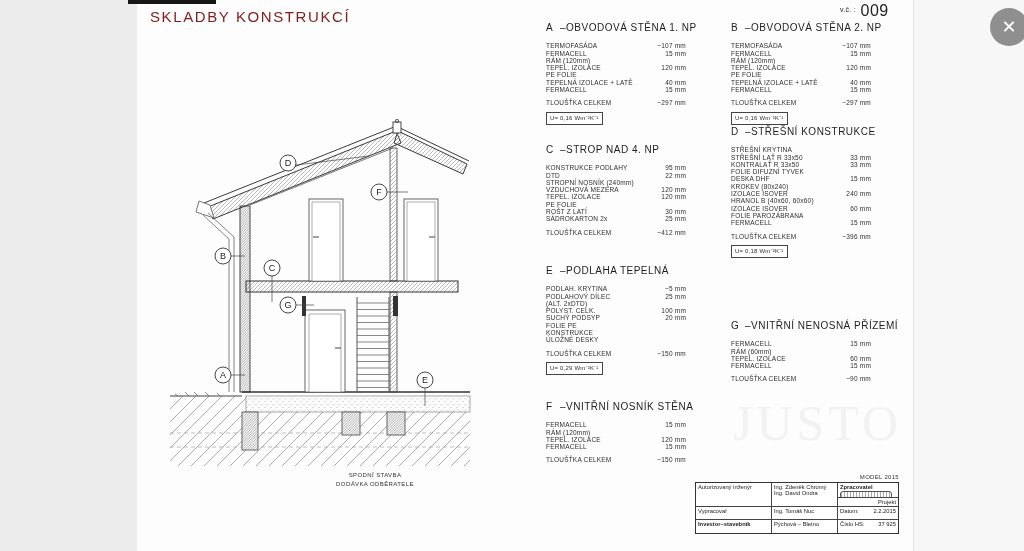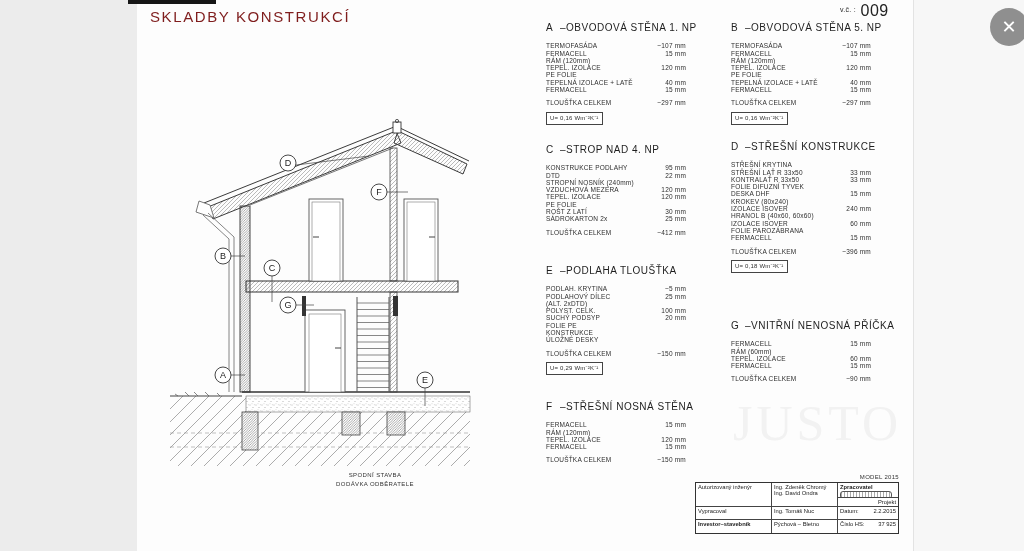--- a/index.html
+++ b/index.html
@@ -20,21 +20,21 @@
              font-size:50px;color:#f2f2f2;letter-spacing:4px;z-index:0;}
   
   .section{position:absolute;width:140px;font-size:6.5px;line-height:7.3px;letter-spacing:.2px;color:#2e2e2e;}
   .sec-title{font-size:10px;letter-spacing:.5px;margin-bottom:11px;white-space:nowrap;color:#1e1e1e;}
   .sec-letter{display:inline-block;width:14px;}
   .srow{display:flex;justify-content:space-between;white-space:nowrap;}
   .srow .val{text-align:right;}
   .srow.total{margin-top:6px;}
   .ubox{margin-top:5px;display:inline-block;border:1px solid #444;padding:2px 3px;font-size:6px;background:#fff;}
   .sec-A{left:546px;top:24px}.sec-B{left:731px;top:24px}.sec-C{left:546px;top:146px}
-  .sec-D{left:731px;top:143px}.sec-E{left:546px;top:267px}.sec-F{left:546px;top:403px}
+  .sec-D{left:731px;top:128px}.sec-E{left:546px;top:267px}.sec-F{left:546px;top:403px}
   .sec-G{left:731px;top:322px}
   
   .drawing{position:absolute;left:165px;top:115px;width:310px;height:385px;}
   .footnote{position:absolute;left:300px;top:471px;width:150px;text-align:center;
             font-size:6px;line-height:9px;letter-spacing:.4px;color:#333;}
   
   .tblock{position:absolute;left:695px;top:474px;width:204px;z-index:2;}
   .tb-model{font-size:6px;text-align:right;margin-bottom:2px;letter-spacing:.3px;color:#333;}
   .tb-table{display:grid;grid-template-columns:76px 66px 60px;grid-template-rows:15px 9px 13px 13px;
             border:1px solid #333;background:#fff;font-size:5.8px;color:#222;}
@@ -246,21 +246,21 @@
         </div><div class="srow">
           <span class="lbl">TEPELNÁ IZOLACE + LATĚ</span>
           <span class="val">40 mm</span>
         </div><div class="srow">
           <span class="lbl">FERMACELL</span>
           <span class="val">15 mm</span>
         </div><div class="srow total">
           <span class="lbl">TLOUŠŤKA CELKEM</span>
           <span class="val">~297 mm</span>
         </div><div class="ubox">U=  0,16  Wm⁻²K⁻¹</div></div>
-      <div class="section sec-B"><div class="sec-title"><span class="sec-letter">B</span><span>–OBVODOVÁ STĚNA 5. NP</span></div><div class="srow">
+      <div class="section sec-B"><div class="sec-title"><span class="sec-letter">B</span><span>–OBVODOVÁ STĚNA 2. NP</span></div><div class="srow">
           <span class="lbl">TERMOFASÁDA</span>
           <span class="val">~107 mm</span>
         </div><div class="srow">
           <span class="lbl">FERMACELL</span>
           <span class="val">15 mm</span>
         </div><div class="srow">
           <span class="lbl">RÁM (120mm)</span>
           <span class="val"></span>
         </div><div class="srow">
           <span class="lbl">TEPEL. IZOLACE</span>
@@ -347,21 +347,21 @@
         </div><div class="srow">
           <span class="lbl">FOLIE PAROZÁBRANA</span>
           <span class="val"></span>
         </div><div class="srow">
           <span class="lbl">FERMACELL</span>
           <span class="val">15 mm</span>
         </div><div class="srow total">
           <span class="lbl">TLOUŠŤKA CELKEM</span>
           <span class="val">~396 mm</span>
         </div><div class="ubox">U=  0,18  Wm⁻²K⁻¹</div></div>
-      <div class="section sec-E"><div class="sec-title"><span class="sec-letter">E</span><span>–PODLAHA TLOUŠŤKA</span></div><div class="srow">
+      <div class="section sec-E"><div class="sec-title"><span class="sec-letter">E</span><span>–PODLAHA TEPELNÁ</span></div><div class="srow">
           <span class="lbl">PODLAH. KRYTINA</span>
           <span class="val">~5 mm</span>
         </div><div class="srow">
           <span class="lbl">PODLAHOVÝ DÍLEC</span>
           <span class="val">25 mm</span>
         </div><div class="srow">
           <span class="lbl">(ALT. 2xDTD)</span>
           <span class="val"></span>
         </div><div class="srow">
           <span class="lbl">POLYST. CELK.</span>
@@ -376,21 +376,21 @@
           <span class="lbl">KONSTRUKCE</span>
           <span class="val"></span>
         </div><div class="srow">
           <span class="lbl">ÚLOŽNÉ DESKY</span>
           <span class="val"></span>
         </div><div class="srow total">
           <span class="lbl">TLOUŠŤKA CELKEM</span>
           <span class="val">~150 mm</span>
         </div><div class="ubox">U=  0,29  Wm⁻²K⁻¹</div></div>
       <div class="section sec-F">
-        <div class="sec-title"><span class="sec-letter">F</span><span>–STŘEŠNÍ NOSNÁ STĚNA</span></div>
+        <div class="sec-title"><span class="sec-letter">F</span><span>–VNITŘNÍ NOSNÍK STĚNA</span></div>
         <div class="srow">
           <span class="lbl">FERMACELL</span>
           <span class="val">15 mm</span>
         </div>
         <div class="srow">
           <span class="lbl">RÁM (120mm)</span>
           <span class="val"></span>
         </div>
         <div class="srow">
           <span class="lbl">TEPEL. IZOLACE</span>
@@ -399,21 +399,21 @@
         <div class="srow">
           <span class="lbl">FERMACELL</span>
           <span class="val">15 mm</span>
         </div>
         <div class="srow total">
           <span class="lbl">TLOUŠŤKA CELKEM</span>
           <span class="val">~150 mm</span>
         </div>
       </div>
       <div class="section sec-G">
-        <div class="sec-title"><span class="sec-letter">G</span><span>–VNITŘNÍ NENOSNÁ PŘÍČKA</span></div>
+        <div class="sec-title"><span class="sec-letter">G</span><span>–VNITŘNÍ NENOSNÁ PŘÍZEMÍ</span></div>
         <div class="srow">
           <span class="lbl">FERMACELL</span>
           <span class="val">15 mm</span>
         </div>
         <div class="srow">
           <span class="lbl">RÁM (60mm)</span>
           <span class="val"></span>
         </div>
         <div class="srow">
           <span class="lbl">TEPEL. IZOLACE</span>

